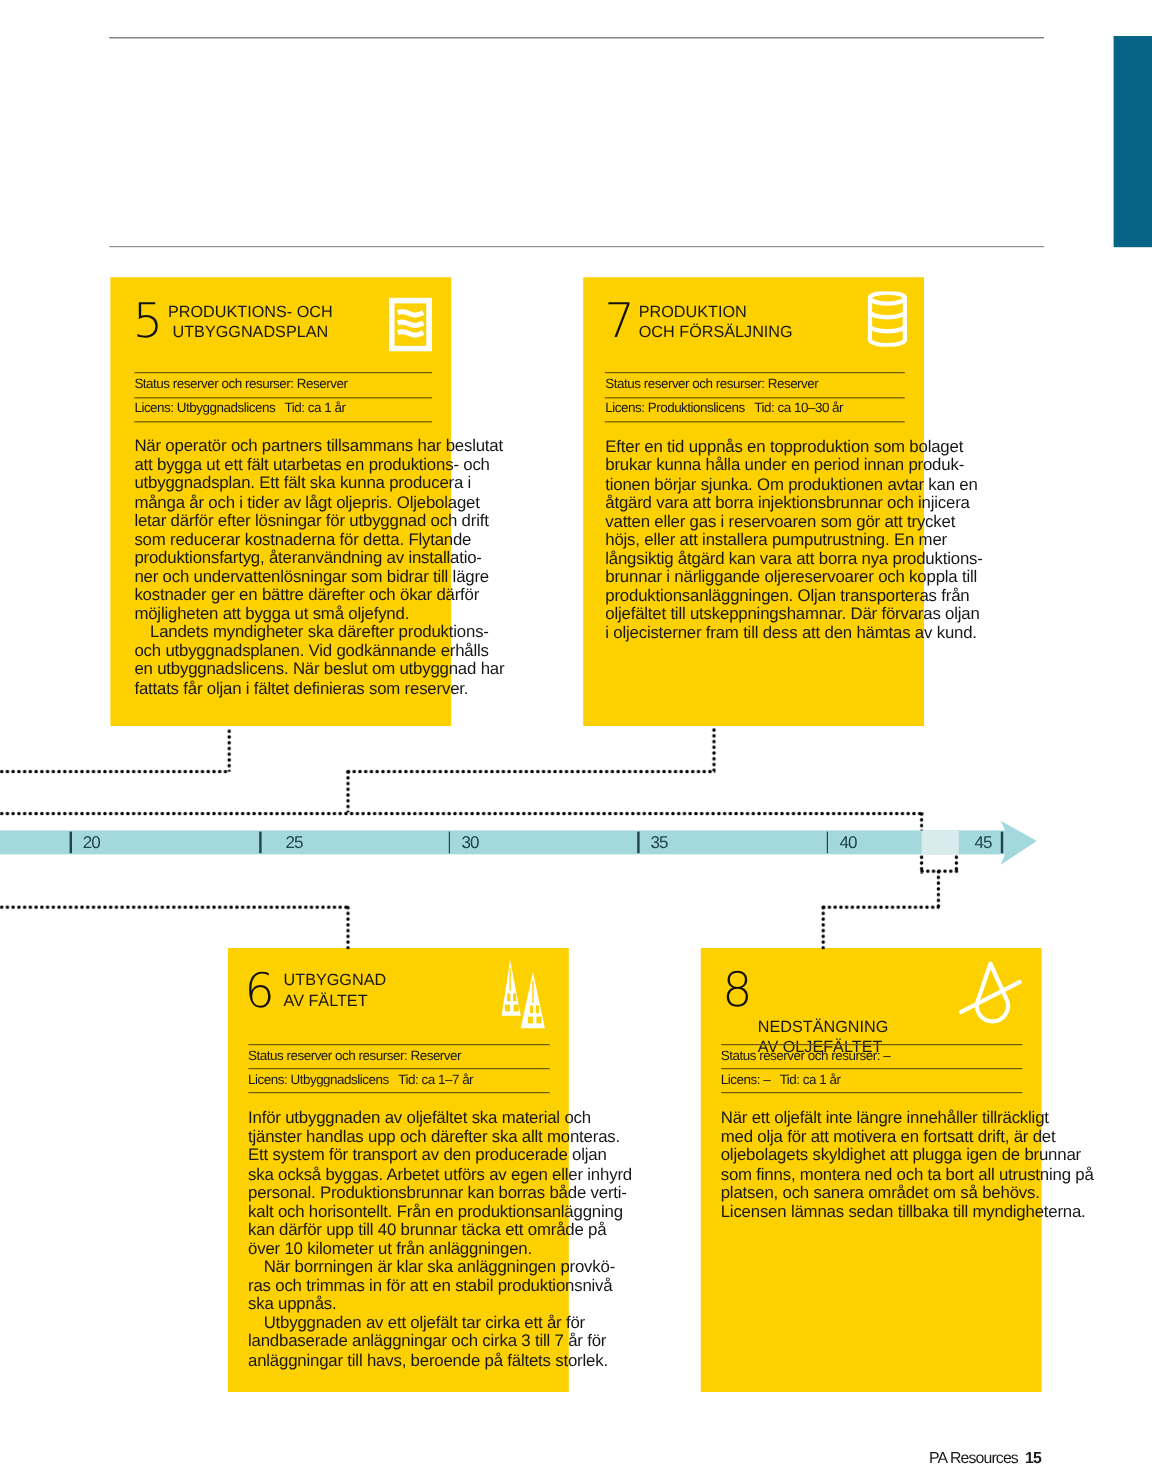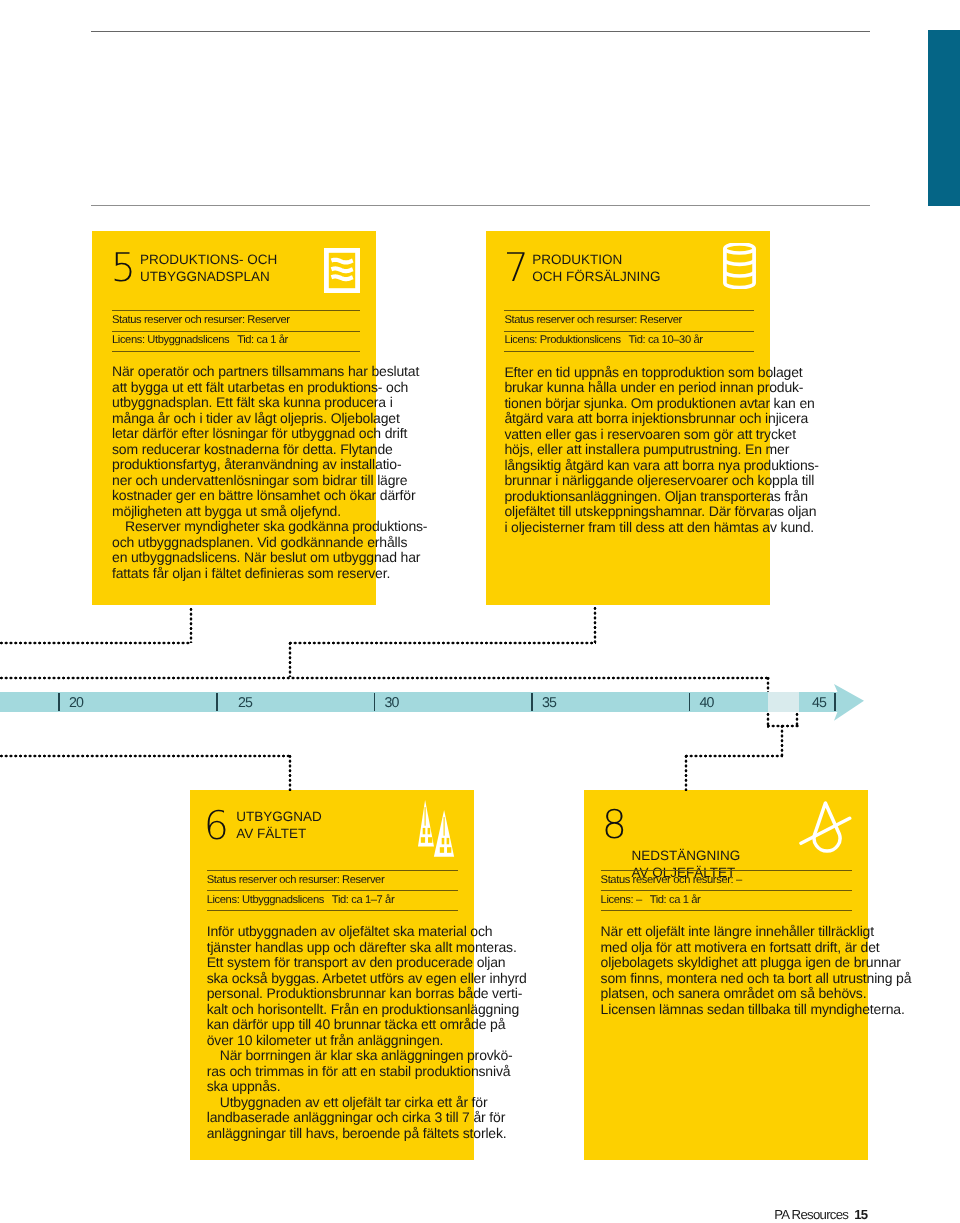--- a/index.html
+++ b/index.html
@@ -60,21 +60,21 @@
 
 <div class="page">
 
   <div class="hdr-rule"></div>
   <div class="hdr-rule2"></div>
   <div class="teal-block"></div>
 
   <div class="card" id="card-5" style="left:92px;top:231px;height:374px;">
     <div class="card-head">
       <div class="card-num" style="left:18.7px;top:17.5px;">5</div>
-      <div class="card-title" style="left:48.0px;top:21.4px;"><span>PRODUKTIONS- OCH</span><br><span>UTBYGGNADSPLAN</span></div>
+      <div class="card-title" style="left:48.0px;top:21.4px;text-align:center;"><span>PRODUKTIONS- OCH</span><br><span>UTBYGGNADSPLAN</span></div>
       <div class="card-icon" style="left:232.4px;top:16.9px;">
         <svg width="36" height="45" viewBox="0 0 36 45" aria-hidden="true">
           <rect x="2.4" y="2.4" width="31.2" height="40.2" fill="none" stroke="#fff" stroke-width="4.8"></rect>
           <path d="M7.4 12.53 L8.16 12.27 L8.93 12.05 L9.69 11.89 L10.46 11.79 L11.22 11.75 L11.99 11.78 L12.75 11.88 L13.51 12.04 L14.28 12.25 L15.04 12.5 L15.81 12.79 L16.57 13.09 L17.34 13.39 L18.1 13.67 L18.86 13.93 L19.63 14.15 L20.39 14.31 L21.16 14.41 L21.92 14.45 L22.69 14.42 L23.45 14.32 L24.21 14.16 L24.98 13.95 L25.74 13.7 L26.51 13.41 L27.27 13.11 L28.04 12.81 L28.8 12.53" fill="none" stroke="#fff" stroke-width="4.2" stroke-linecap="butt"></path>
           <path d="M7.4 21.23 L8.16 20.97 L8.93 20.75 L9.69 20.59 L10.46 20.49 L11.22 20.45 L11.99 20.48 L12.75 20.58 L13.51 20.74 L14.28 20.95 L15.04 21.2 L15.81 21.49 L16.57 21.79 L17.34 22.09 L18.1 22.37 L18.86 22.63 L19.63 22.85 L20.39 23.01 L21.16 23.11 L21.92 23.15 L22.69 23.12 L23.45 23.02 L24.21 22.86 L24.98 22.65 L25.74 22.4 L26.51 22.11 L27.27 21.81 L28.04 21.51 L28.8 21.23" fill="none" stroke="#fff" stroke-width="4.2" stroke-linecap="butt"></path>
           <path d="M7.4 29.23 L8.16 28.97 L8.93 28.75 L9.69 28.59 L10.46 28.49 L11.22 28.45 L11.99 28.48 L12.75 28.58 L13.51 28.74 L14.28 28.95 L15.04 29.2 L15.81 29.49 L16.57 29.79 L17.34 30.09 L18.1 30.37 L18.86 30.63 L19.63 30.85 L20.39 31.01 L21.16 31.11 L21.92 31.15 L22.69 31.12 L23.45 31.02 L24.21 30.86 L24.98 30.65 L25.74 30.4 L26.51 30.11 L27.27 29.81 L28.04 29.51 L28.8 29.23" fill="none" stroke="#fff" stroke-width="4.2" stroke-linecap="butt"></path>
         </svg>
       </div>
     </div>
     <div class="rule" style="left:20.0px;width:248.0px;top:79.4px;"></div>
@@ -84,23 +84,23 @@
     <div class="rule" style="left:20.0px;width:248.0px;top:119.5px;"></div>
     <div class="body" style="left:20.0px;top:133.4px;">
       <span class="bl">När operatör och partners tillsammans har beslutat</span>
       <span class="bl">att bygga ut ett fält utarbetas en produktions- och</span>
       <span class="bl">utbyggnadsplan. Ett fält ska kunna producera i</span>
       <span class="bl">många år och i tider av lågt oljepris. Oljebolaget</span>
       <span class="bl">letar därför efter lösningar för utbyggnad och drift</span>
       <span class="bl">som reducerar kostnaderna för detta. Flytande</span>
       <span class="bl">produktionsfartyg, återanvändning av installatio-</span>
       <span class="bl">ner och undervattenlösningar som bidrar till lägre</span>
-      <span class="bl">kostnader ger en bättre lönsamhet och ökar därför</span>
+      <span class="bl">kostnader ger en bättre därefter och ökar därför</span>
       <span class="bl">möjligheten att bygga ut små oljefynd.</span>
-      <span class="bl ind">Reserver myndigheter ska godkänna produktions-</span>
+      <span class="bl ind">Landets myndigheter ska därefter produktions-</span>
       <span class="bl">och utbyggnadsplanen. Vid godkännande erhålls</span>
       <span class="bl">en utbyggnadslicens. När beslut om utbyggnad har</span>
       <span class="bl">fattats får oljan i fältet definieras som reserver.</span>
     </div>
   </div>
 
   <div class="card" id="card-7" style="left:486px;top:231px;height:374px;">
     <div class="card-head">
       <div class="card-num" style="left:17.8px;top:17.5px;">7</div>
       <div class="card-title" style="left:46.3px;top:21.4px;"><span>PRODUKTION</span><br><span>OCH FÖRSÄLJNING</span></div>

